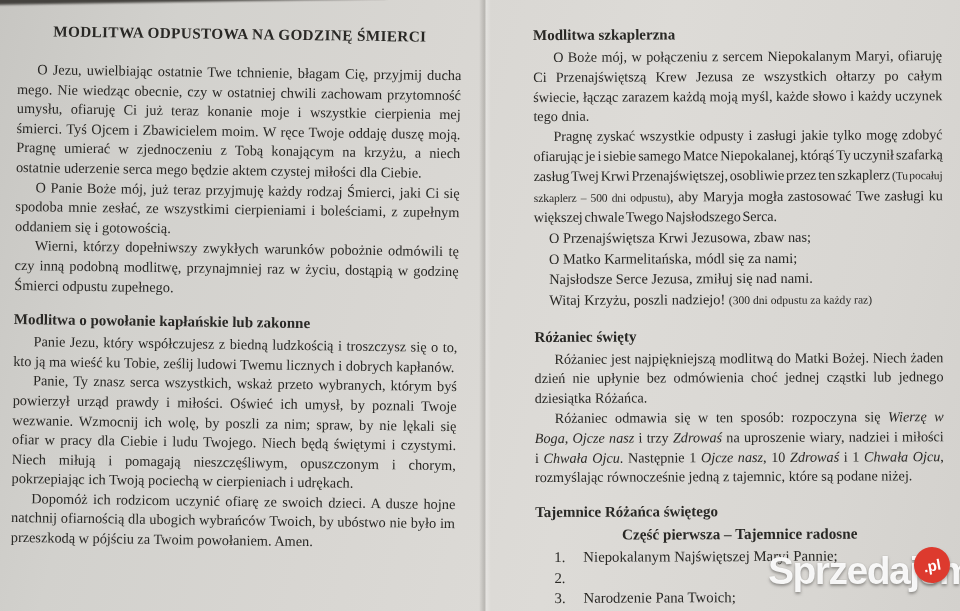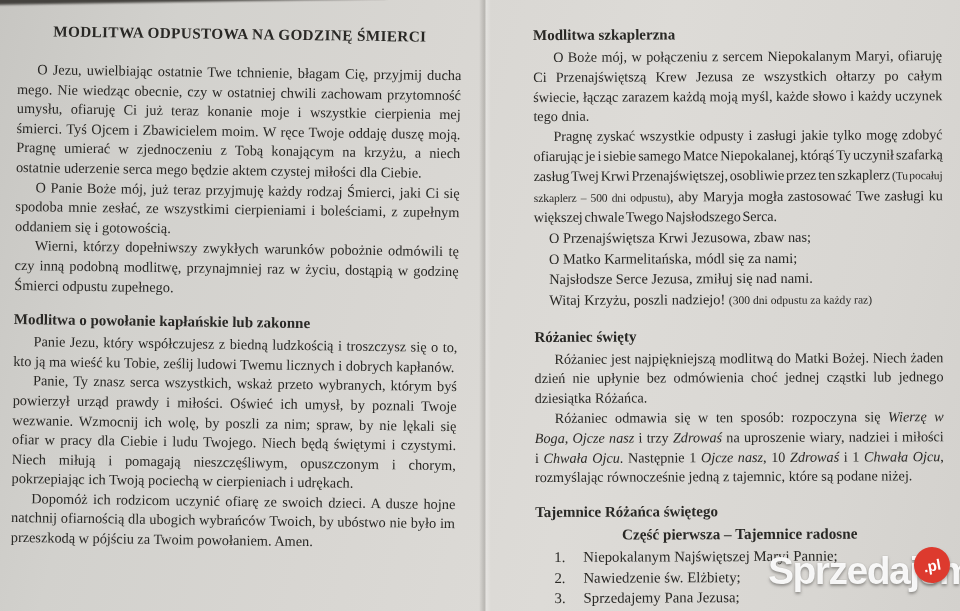--- a/index.html
+++ b/index.html
@@ -114,25 +114,24 @@
     <p class="smaller"><span>Różaniec odmawia się w ten sposób: rozpoczyna się </span><span class="it">Wierzę w Boga</span><span>, </span><span class="it">Ojcze nasz</span><span> i trzy </span><span class="it">Zdrowaś</span><span> na uproszenie wiary, nadziei i miłości i </span><span class="it">Chwała Ojcu</span><span>. Następnie 1 </span><span class="it">Ojcze nasz</span><span>, 10 </span><span class="it">Zdrowaś</span><span> i 1 </span><span class="it">Chwała Ojcu</span><span>, rozmyślając równocześnie jedną z tajemnic, które są podane niżej.</span></p>
     <h2 class="sec-head">Tajemnice Różańca świętego</h2>
     <div class="part-head">Część pierwsza – Tajemnice radosne</div>
     <ol class="mysteries">
       <li>
         <span class="num">1.</span>
         <span>Niepokalanym Najświętszej Maryi Pannie;</span>
       </li>
       <li>
         <span class="num">2.</span>
-        <span>Nawiedzenie św. Elżbiety;</span>
       </li>
       <li>
         <span class="num">3.</span>
-        <span>Sprzedajemy Pana Jezusa;</span>
+        <span>Narodzenie Pana Twoich;</span>
       </li>
       <li>
         <span class="num">4.</span>
         <span>Ofiarowanie Pana Jezusa;</span>
       </li>
 
     </ol>
   </div>
 
   <div class="watermark">

